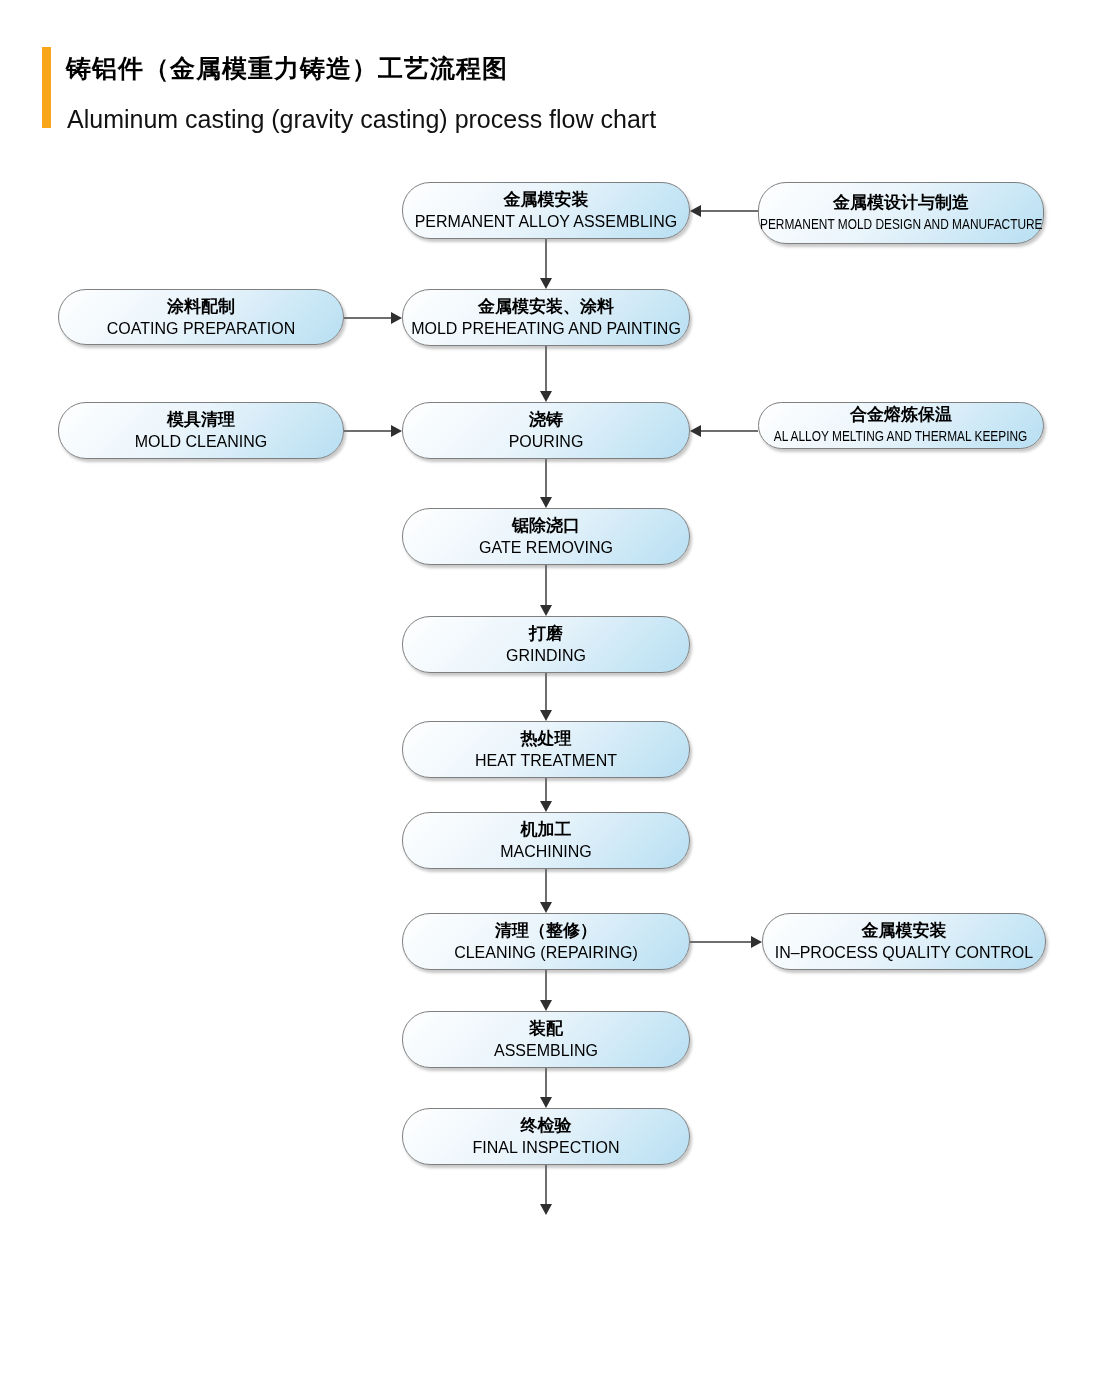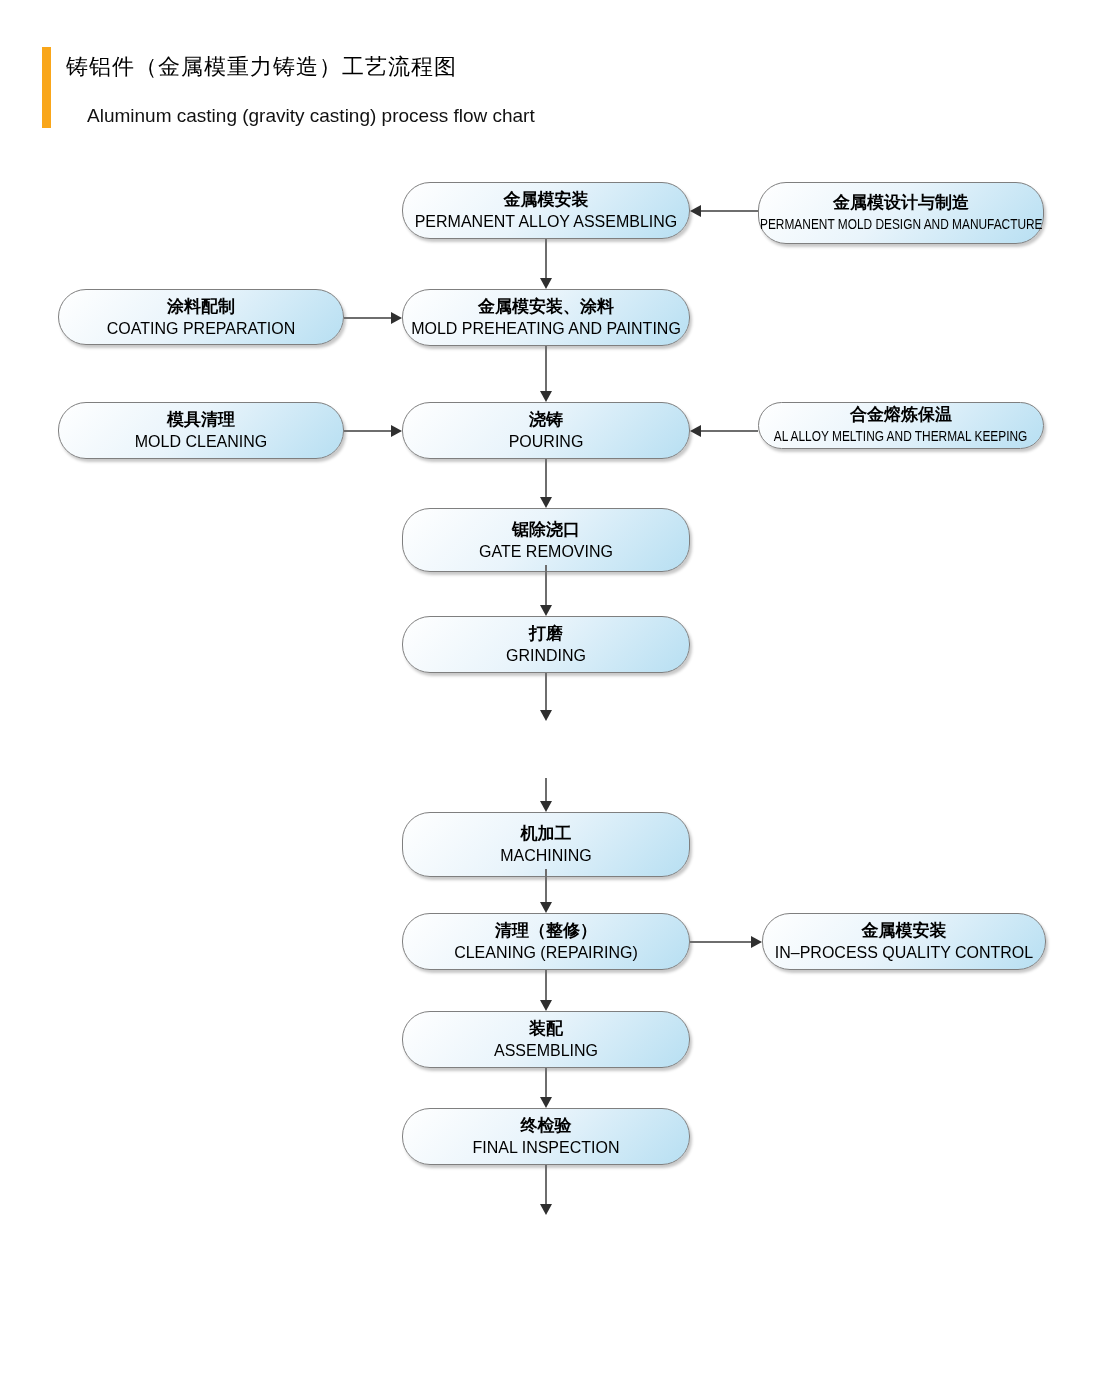--- a/index.html
+++ b/index.html
@@ -13,33 +13,32 @@
   }
   .accent-bar {
     position: absolute;
     left: 42px; top: 47px;
     width: 9px; height: 81px;
     background: #F9A61A;
   }
   .title-cn {
     position: absolute;
     left: 66px; top: 52px;
-    font-size: 22px;
-    font-weight: normal;
+    font-size: 25px;
+    font-weight: bold;
     color: #000000;
     letter-spacing: 1px;
     white-space: nowrap;
   }
   .subtitle-en {
     position: absolute;
     left: 67px; top: 105px;
-    font-size: 19px;
+    font-size: 25px;
     color: #111111;
     white-space: nowrap;
-    margin-left: 20px;
   }
   .stage { position: absolute; left: 0; top: 0; width: 1100px; height: 1400px; }
   .flow-node {
     position: absolute;
     box-sizing: border-box;
     border: 1.5px solid #7f7f7f;
     border-radius: 28px;
     background: linear-gradient(135deg, #ffffff 0%, #e9f4fb 45%, #b7dff2 100%);
     box-shadow: 2px 3px 3px rgba(0,0,0,0.22);
     display: flex;
@@ -112,29 +111,33 @@
         <div class="en">MOLD CLEANING</div>
       </div>
       <div class="flow-node" style="left: 402px; top: 402px; width: 288px; height: 57px;">
         <div class="cn">浇铸</div>
         <div class="en">POURING</div>
       </div>
       <div class="flow-node narrow" style="left: 758px; top: 402px; width: 286px; height: 47px;">
         <div class="cn">合金熔炼保温</div>
         <div class="en">AL ALLOY MELTING AND THERMAL KEEPING</div>
       </div>
-      <div class="flow-node" style="left: 402px; top: 508px; width: 288px; height: 64px;">
+      <div class="flow-node" style="left: 402px; top: 508px; width: 288px; height: 57px;">
         <div class="cn">锯除浇口</div>
         <div class="en">GATE REMOVING</div>
       </div>
       <div class="flow-node" style="left: 402px; top: 616px; width: 288px; height: 57px; text-align: center;">
         <div class="cn">打磨</div>
         <div class="en">GRINDING</div>
       </div>
-      <div class="flow-node" style="left: 402px; top: 812px; width: 288px; height: 65px;">
+      <div class="flow-node" style="left: 402px; top: 721px; width: 288px; height: 57px;">
+        <div class="cn">热处理</div>
+        <div class="en">HEAT TREATMENT</div>
+      </div>
+      <div class="flow-node" style="left: 402px; top: 812px; width: 288px; height: 57px;">
         <div class="cn">机加工</div>
         <div class="en">MACHINING</div>
       </div>
       <div class="flow-node" style="left: 402px; top: 913px; width: 288px; height: 57px;">
         <div class="cn">清理（整修）</div>
         <div class="en">CLEANING (REPAIRING)</div>
       </div>
       <div class="flow-node" style="left: 762px; top: 913px; width: 284px; height: 57px;">
         <div class="cn">金属模安装</div>
         <div class="en">IN–PROCESS QUALITY CONTROL</div>

